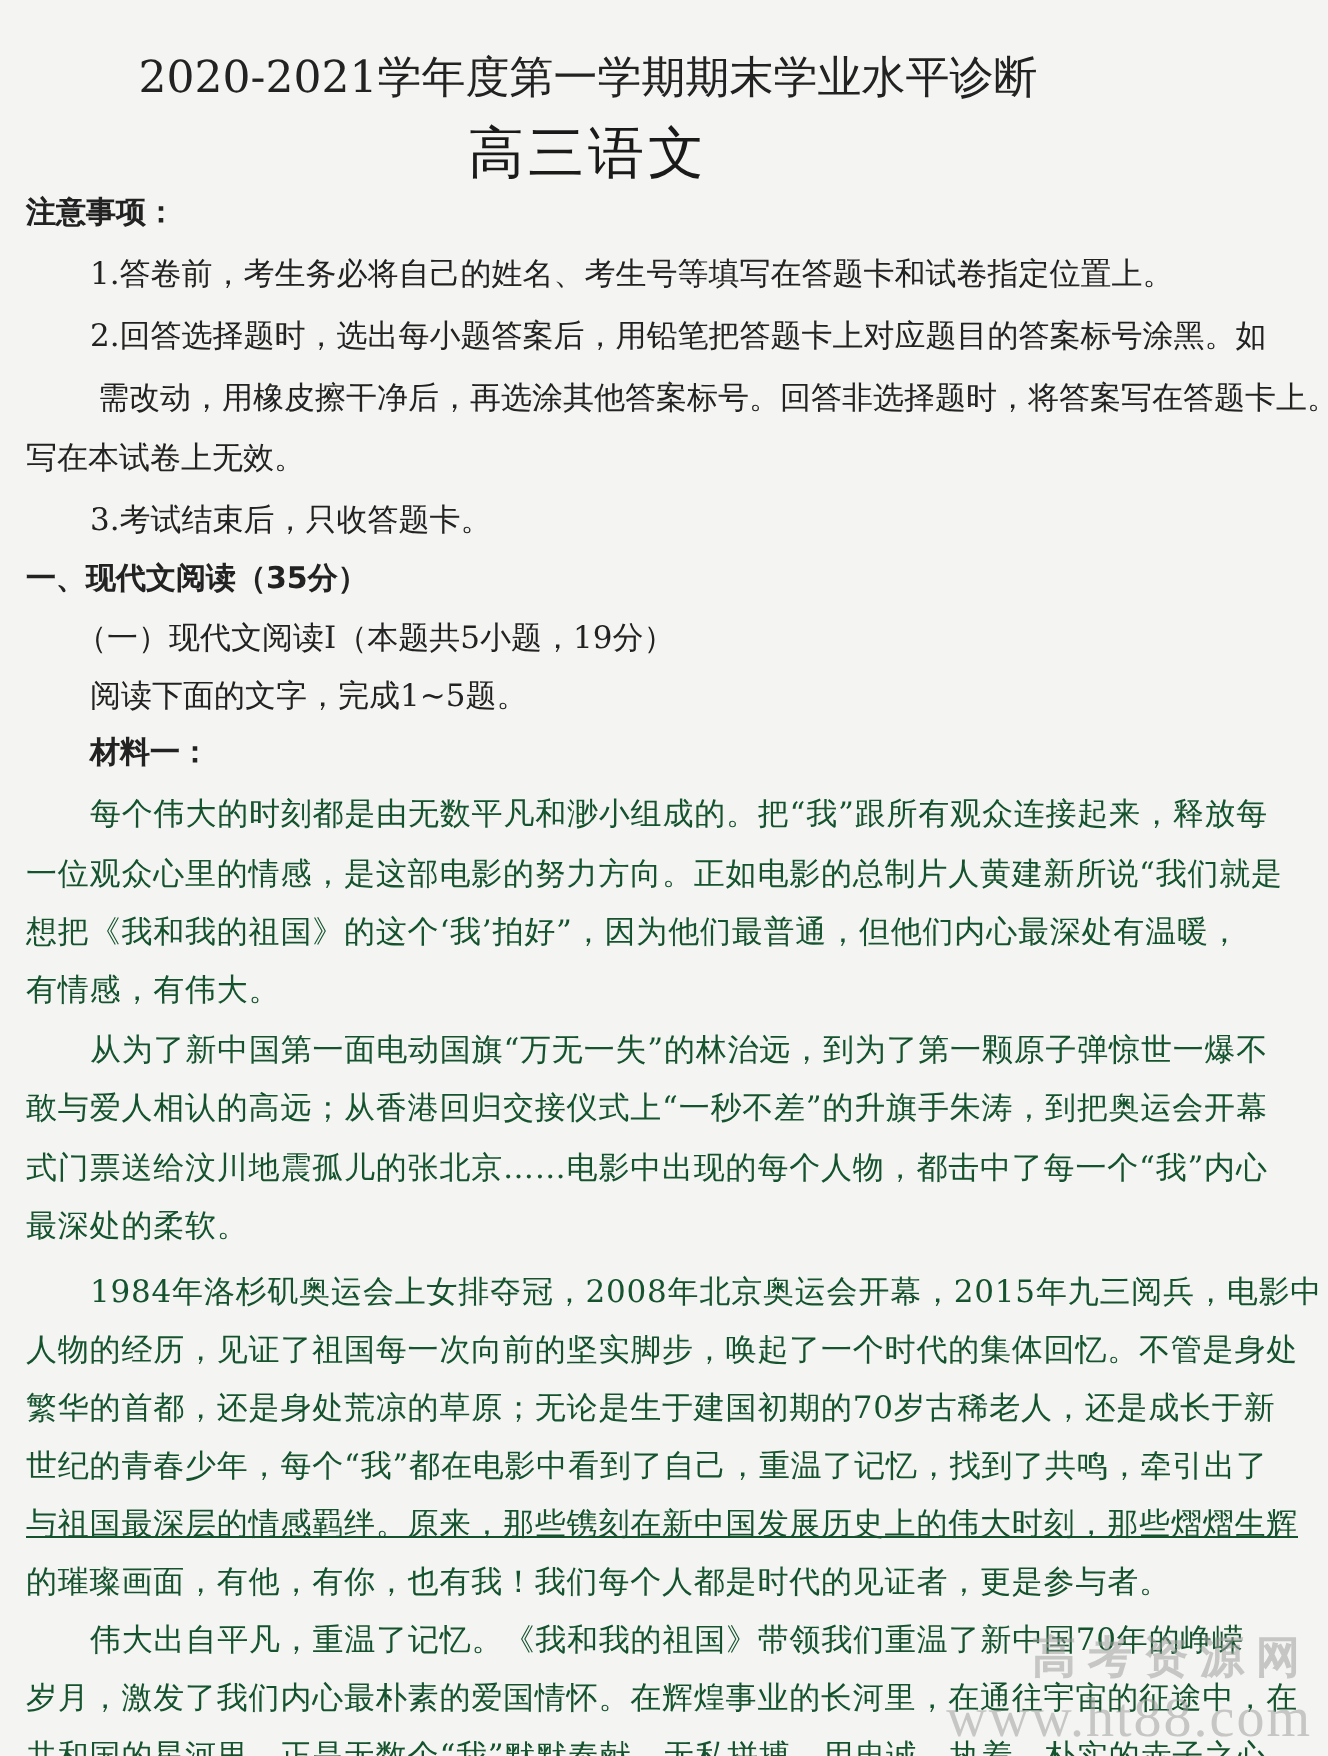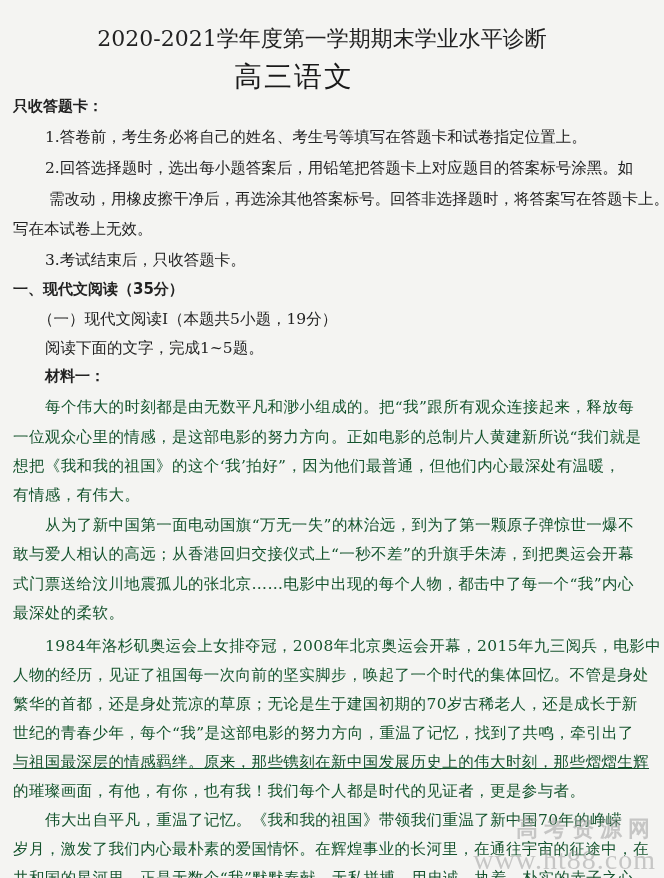--- a/index.html
+++ b/index.html
@@ -6,21 +6,21 @@
   body {
     width: 664px; height: 878px; overflow: hidden;
     background: #f4f4f2;
     font-family: "DejaVu Serif", "Liberation Serif", serif;
     color: #1e1e1e;
     position: relative;
   }
   .page { position: absolute; left: 0; top: 0; width: 664px; height: 878px; }
   .title1 {
     position: absolute; top: 24px; left: 0; width: 588px; text-align: center;
-    font-size: 22px; letter-spacing: 0px; color: #222; padding-left: 28px;
+    font-size: 22px; letter-spacing: 0px; color: #222;
   }
   .title2 {
     position: absolute; top: 58px; left: 0; width: 588px; text-align: center;
     font-family: "DejaVu Sans", "Liberation Sans", sans-serif;
     font-size: 28px; color: #1a1a1a; letter-spacing: 2px;
   }
   .line { position: absolute; font-size: 15.5px; white-space: nowrap; color: #222; }
   .bold { font-family: "DejaVu Sans", "Liberation Sans", sans-serif; font-weight: bold; font-size: 15px; }
   .body-line { position: absolute; left: 13px; width: 640px; font-size: 15.5px; white-space: nowrap; letter-spacing: 0.4px; color: #14532d; }
   .indent { left: 45px; width: 610px; }
@@ -31,21 +31,21 @@
   .wm-cn { font-family: "DejaVu Sans", sans-serif; font-size: 22px; font-weight: bold; letter-spacing: 6px; }
   .wm-url { font-family: "Liberation Serif", serif; font-size: 28px; letter-spacing: 1px; }
 </style>
 </head>
 <body>
 
 <div class="page">
   <div class="title1">2020-2021学年度第一学期期末学业水平诊断</div>
   <div class="title2">高三语文</div>
 
-  <div class="line bold" style="top:97px; left:13px;">只收答题卡：</div>
+  <div class="line bold" style="top:97px; left:13px;">注意事项：</div>
   <div class="line" style="top:127px; left:45px;">1.答卷前，考生务必将自己的姓名、考生号等填写在答题卡和试卷指定位置上。</div>
   <div class="line" style="top:158px; left:45px;">2.回答选择题时，选出每小题答案后，用铅笔把答题卡上对应题目的答案标号涂黑。如</div>
   <div class="line" style="top:189px; left:13px;margin-left:36px;">需改动，用橡皮擦干净后，再选涂其他答案标号。回答非选择题时，将答案写在答题卡上。</div>
   <div class="line" style="top:219px; left:13px;">写在本试卷上无效。</div>
   <div class="line" style="top:250px; left:45px;">3.考试结束后，只收答题卡。</div>
 
   <div class="line bold" style="top:280px; left:13px;">一、现代文阅读（35分）</div>
   <div class="line" style="top:309px; left:38px;">（一）现代文阅读Ⅰ（本题共5小题，19分）</div>
   <div class="line" style="top:338px; left:45px;">阅读下面的文字，完成1~5题。</div>
   <div class="line bold" style="top:367px; left:45px;">材料一：</div>
@@ -55,21 +55,21 @@
     <div class="body-line" style="top:427px;">一位观众心里的情感，是这部电影的努力方向。正如电影的总制片人黄建新所说“我们就是</div>
     <div class="body-line" style="top:456px;">想把《我和我的祖国》的这个‘我’拍好”，因为他们最普通，但他们内心最深处有温暖，</div>
     <div class="body-line" style="top:485px;">有情感，有伟大。</div>
     <div class="body-line indent" style="top:515px;">从为了新中国第一面电动国旗“万无一失”的林治远，到为了第一颗原子弹惊世一爆不</div>
     <div class="body-line" style="top:544px;">敢与爱人相认的高远；从香港回归交接仪式上“一秒不差”的升旗手朱涛，到把奥运会开幕</div>
     <div class="body-line" style="top:574px;">式门票送给汶川地震孤儿的张北京……电影中出现的每个人物，都击中了每一个“我”内心</div>
     <div class="body-line" style="top:603px;">最深处的柔软。</div>
     <div class="body-line indent" style="top:636px;text-align:center;">1984年洛杉矶奥运会上女排夺冠，2008年北京奥运会开幕，2015年九三阅兵，电影中</div>
     <div class="body-line" style="top:665px;">人物的经历，见证了祖国每一次向前的坚实脚步，唤起了一个时代的集体回忆。不管是身处</div>
     <div class="body-line" style="top:694px;">繁华的首都，还是身处荒凉的草原；无论是生于建国初期的70岁古稀老人，还是成长于新</div>
-    <div class="body-line" style="top:723px;">世纪的青春少年，每个“我”是这部电影的努力方向，重温了记忆，找到了共鸣，牵引出了</div>
+    <div class="body-line" style="top:723px;">世纪的青春少年，每个“我”都在电影中看到了自己，重温了记忆，找到了共鸣，牵引出了</div>
     <div class="body-line" style="top:752px;text-decoration:underline;">与祖国最深层的情感羁绊。原来，那些镌刻在新中国发展历史上的伟大时刻，那些熠熠生辉</div>
     <div class="body-line" style="top:781px;font-family:Liberation Serif, serif;">的璀璨画面，有他，有你，也有我！我们每个人都是时代的见证者，更是参与者。</div>
     <div class="body-line indent" style="top:810px;">伟大出自平凡，重温了记忆。《我和我的祖国》带领我们重温了新中国70年的峥嵘</div>
     <div class="body-line" style="top:839px;">岁月，激发了我们内心最朴素的爱国情怀。在辉煌事业的长河里，在通往宇宙的征途中，在</div>
     <div class="body-line" style="top:868px;">共和国的星河里，正是无数个“我”默默奉献、无私拼搏，用忠诚、执着、朴实的赤子之心，</div>
 
   </div>
 
   <div class="watermark">
     <div class="wm-cn">高考资源网</div>

